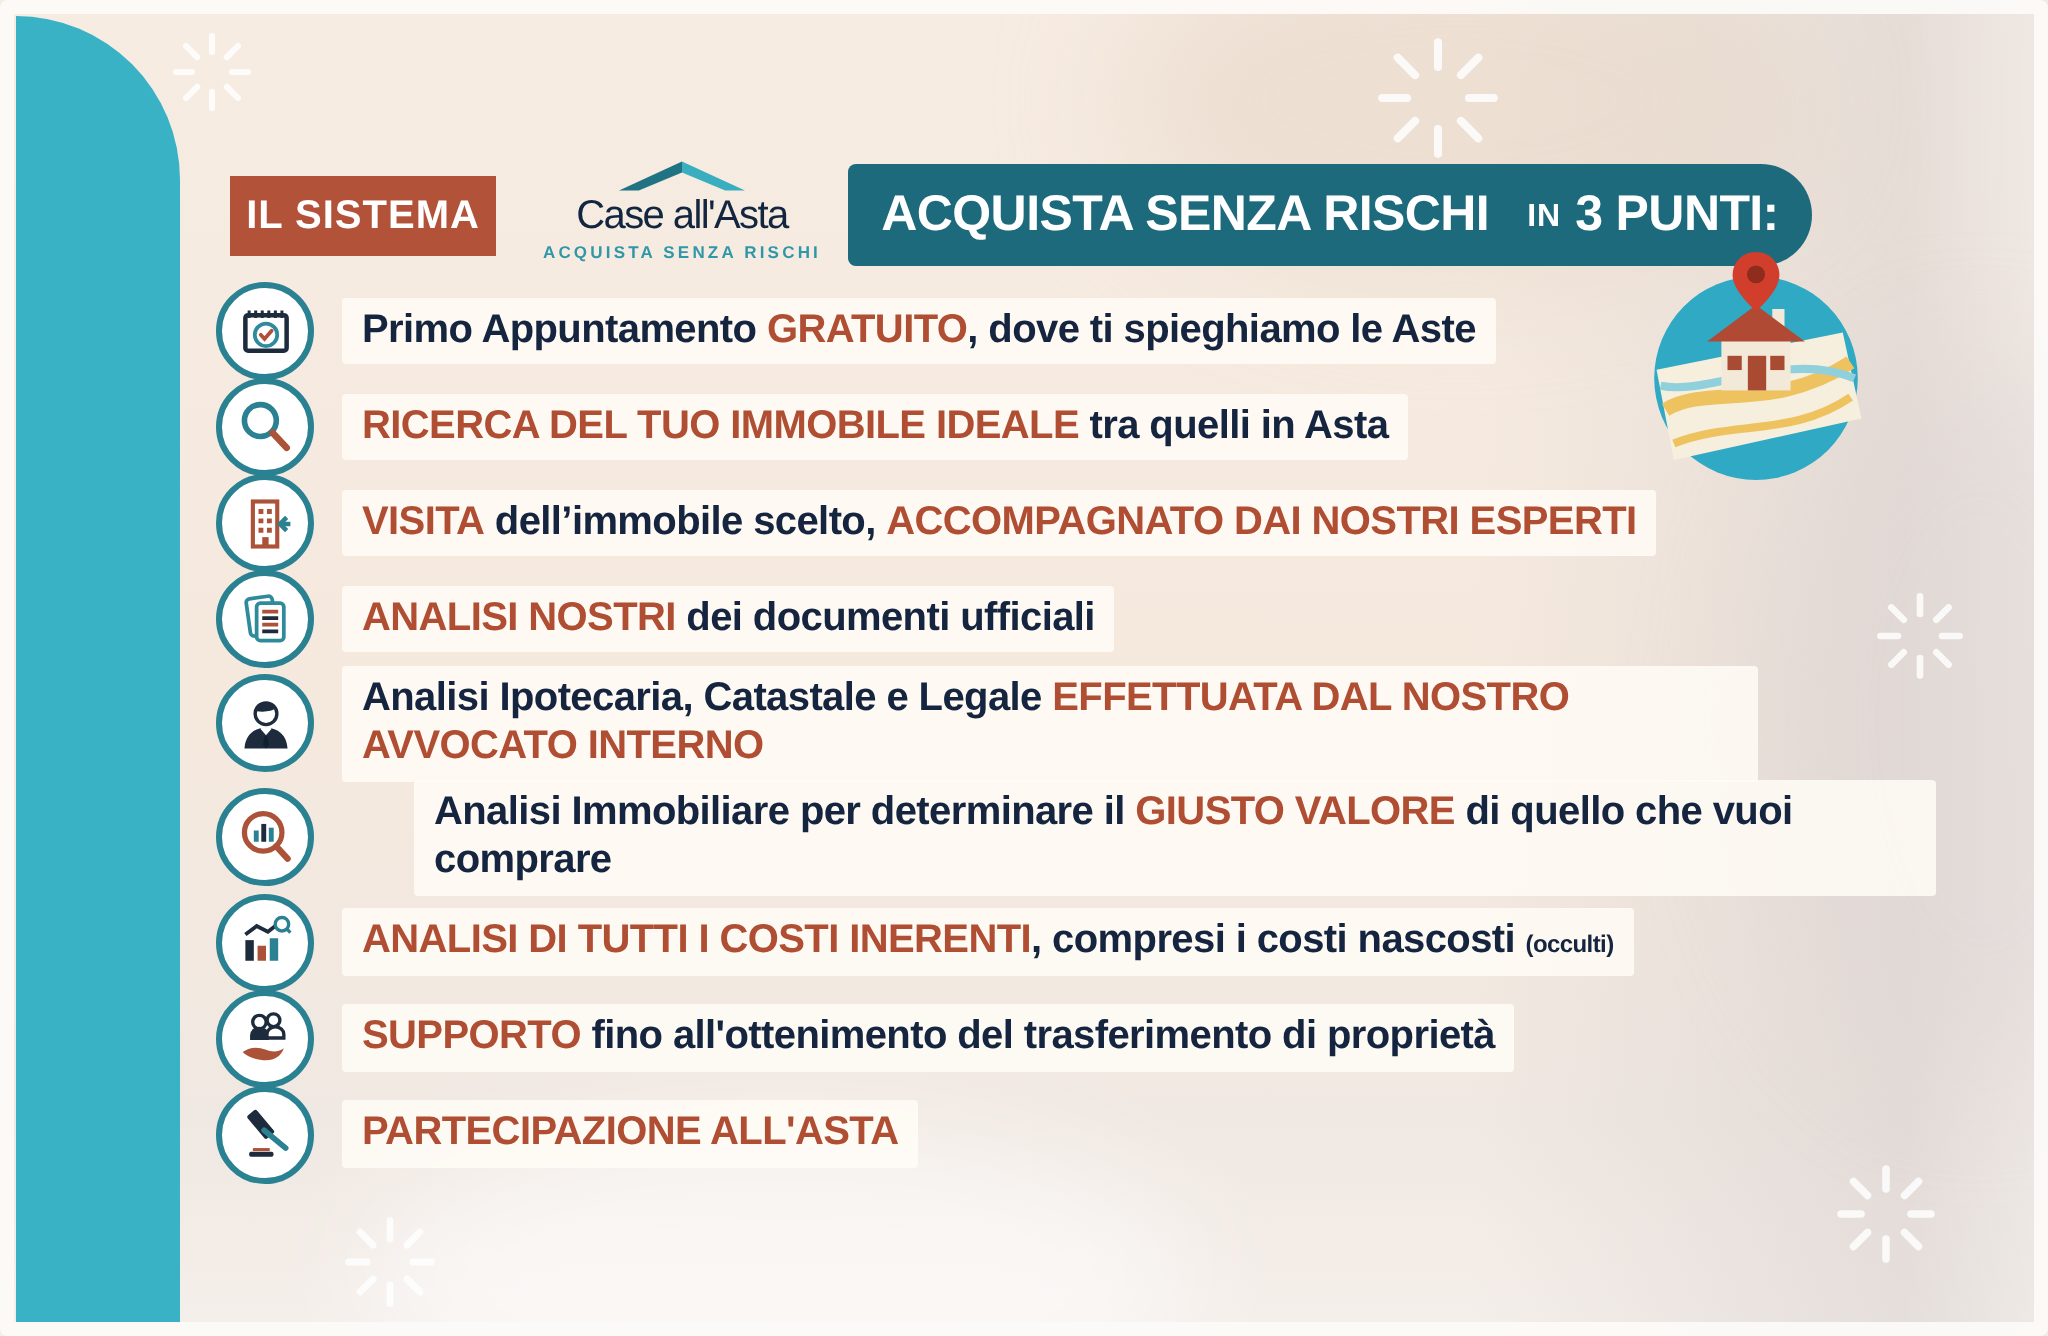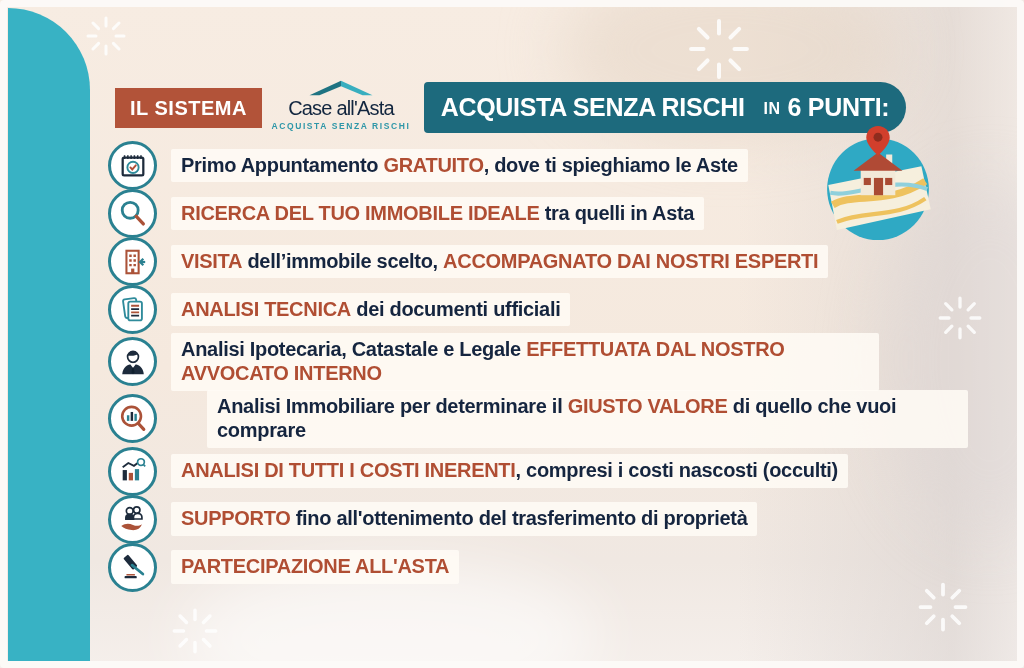--- a/index.html
+++ b/index.html
@@ -11,21 +11,21 @@
       linear-gradient(180deg,#f7ece2 0%,#f5e9de 55%,#f0e8e2 84%,#f5efeb 100%);
   }
   .blob{position:absolute;border-radius:50%;filter:blur(30px);pointer-events:none;}
   .blob1{left:560px;top:-40px;width:340px;height:180px;background:rgba(227,212,196,.5);}
   .blob2{left:180px;top:560px;width:420px;height:160px;background:rgba(255,255,255,.55);}
   .blob3{left:880px;top:180px;width:220px;height:360px;background:rgba(219,213,212,.45);}
   .frame{position:absolute;inset:0;border:7px solid rgba(252,250,248,.95);border-radius:4px;pointer-events:none;z-index:30;}
   .sidebar{position:absolute;left:8px;top:8px;width:82px;height:653px;background:#38b2c4;border-radius:0 88px 0 0;z-index:2;}
   .burst{position:absolute;z-index:1;opacity:.85;}
   
-  .hdr-label{position:absolute;left:115px;top:88px;width:147px;height:40px;background:#b25339;color:#fff;
+  .hdr-label{position:absolute;left:115px;top:88px;width:133px;height:40px;background:#b25339;color:#fff;
     display:flex;align-items:center;justify-content:center;font-size:20px;font-weight:800;letter-spacing:.5px;z-index:3;}
   .logo{position:absolute;left:264px;top:79px;width:154px;text-align:center;z-index:3;}
   .logo-roof{display:block;margin:0 auto;}
   .logo-title{font-size:20px;font-weight:400;color:#12263f;letter-spacing:-.8px;line-height:1;margin-top:1px;}
   .logo-sub{font-size:8.5px;font-weight:700;color:#2f97a8;letter-spacing:1.6px;margin-top:3px;}
   .banner{position:absolute;left:424px;top:82px;width:482px;height:51px;background:#1d6a7d;
     border-radius:4px 26px 26px 4px;display:flex;align-items:center;justify-content:center;gap:7px;color:#fff;z-index:3;}
   .banner .big{font-size:25px;font-weight:800;letter-spacing:-.3px;}
   .banner .small-in{font-size:16px;font-weight:600;letter-spacing:.5px;margin-top:2px;padding-left:12px;}
   
@@ -34,21 +34,21 @@
   .rows{position:absolute;left:108px;top:141px;width:860px;display:flex;flex-direction:column;z-index:5;}
   .row{display:flex;align-items:center;gap:14px;margin-bottom:-1px;}
   .icon-circle{flex:0 0 auto;width:43px;height:43px;border:3px solid #2a8191;border-radius:50%;
     background:#fff;display:flex;align-items:center;justify-content:center;}
   .row-text{margin:0;background:rgba(255,252,246,.85);padding:4px 10px 5px;border-radius:2px;
     font-size:20px;font-weight:700;color:#15253f;line-height:1.22;letter-spacing:-.3px;width:fit-content;white-space:nowrap;}
   .row:nth-child(5) .row-text{white-space:normal;max-width:688px;}
   .row:nth-child(6) .row-text{white-space:normal;max-width:742px;margin-left:36px;}
   .seg.rust{color:#b04e33;font-weight:800;}
   .seg.navy{color:#15253f;}
-  .seg.small{font-size:20px;font-weight:600;text-align:right;}
+  .seg.small{font-size:12px;font-weight:600;text-align:right;}
 </style>
 </head>
 <body>
 
 <div class="page">
 
   <div class="blob blob1"></div>
   <div class="blob blob2"></div>
   <div class="blob blob3"></div>
 
@@ -87,21 +87,21 @@
       <polygon points="3,18 38,2 38,8 14,18" fill="#1f7382"></polygon>
       <polygon points="38,2 73,18 62,18 38,8" fill="#38aebf"></polygon>
     </svg>
     <div class="logo-title">Case all'Asta</div>
     <div class="logo-sub">ACQUISTA SENZA RISCHI</div>
   </div>
 
   <div class="banner">
     <span class="big">ACQUISTA SENZA RISCHI</span>
     <span class="small-in">IN</span>
-    <span class="big">6 PUNTI:</span>
+    <span class="big">3 PUNTI:</span>
   </div>
 
   <svg class="illus" viewBox="0 0 110 112">
     <circle cx="55" cy="62" r="50" fill="#2fa9c4"></circle>
     <g transform="rotate(-7 55 70)">
       <polygon points="8,52 101,45 105,88 11,97" fill="#f6efdd"></polygon>
       <path d="M10,72 C32,62 62,80 103,60" stroke="#eec25e" stroke-width="7" fill="none"></path>
       <path d="M12,89 C42,81 70,93 101,77" stroke="#eec25e" stroke-width="4" fill="none"></path>
       <path d="M9,60 C32,68 72,50 104,68" stroke="#8fd0dc" stroke-width="4" fill="none"></path>
     </g>
@@ -154,21 +154,21 @@
 
     <div class="row">
       <span class="icon-circle">
         <svg width="30" height="30" viewBox="0 0 32 32">
             <rect x="6.5" y="4" width="14" height="20" rx="2" fill="#fff" stroke="#2f8b9b" stroke-width="2" transform="rotate(-8 13 14)"></rect>
             <rect x="11" y="7" width="14.5" height="20" rx="2" fill="#fff" stroke="#2f8b9b" stroke-width="2"></rect>
             <path d="M14,11.5h8.5M14,18.5h8.5" stroke="#ab5238" stroke-width="2"></path>
             <path d="M14,15h8.5M14,22h8.5" stroke="#1d2b3c" stroke-width="2"></path>
           </svg>
       </span>
-      <p class="row-text"><span class="seg rust">ANALISI TECNICA</span><span class="seg navy"> dei documenti ufficiali</span></p>
+      <p class="row-text"><span class="seg rust">ANALISI NOSTRI</span><span class="seg navy"> dei documenti ufficiali</span></p>
     </div>
 
     <div class="row">
       <span class="icon-circle">
         <svg width="30" height="30" viewBox="0 0 32 32">
             <circle cx="16" cy="10.5" r="5.8" fill="#fff" stroke="#1d2b3c" stroke-width="1.8"></circle>
             <path d="M10.5,9 a5.8,5.8 0 0 1 10.8,-1.5 c-2,1.8 -7,2.4 -10.8,1.5z" fill="#1d2b3c"></path>
             <path d="M4.5,29 c0.5,-7 5,-11 11.5,-11 c6.5,0 11,4 11.5,11 z" fill="#1d2b3c"></path>
             <path d="M13,18.5 l3,3.5 3,-3.5 -1.2,-0.8 h-3.6 z" fill="#fff"></path>
             <path d="M15.2,22.5 h1.6 l0.8,4.5 -1.6,2 -1.6,-2 z" fill="#10202e"></path>

